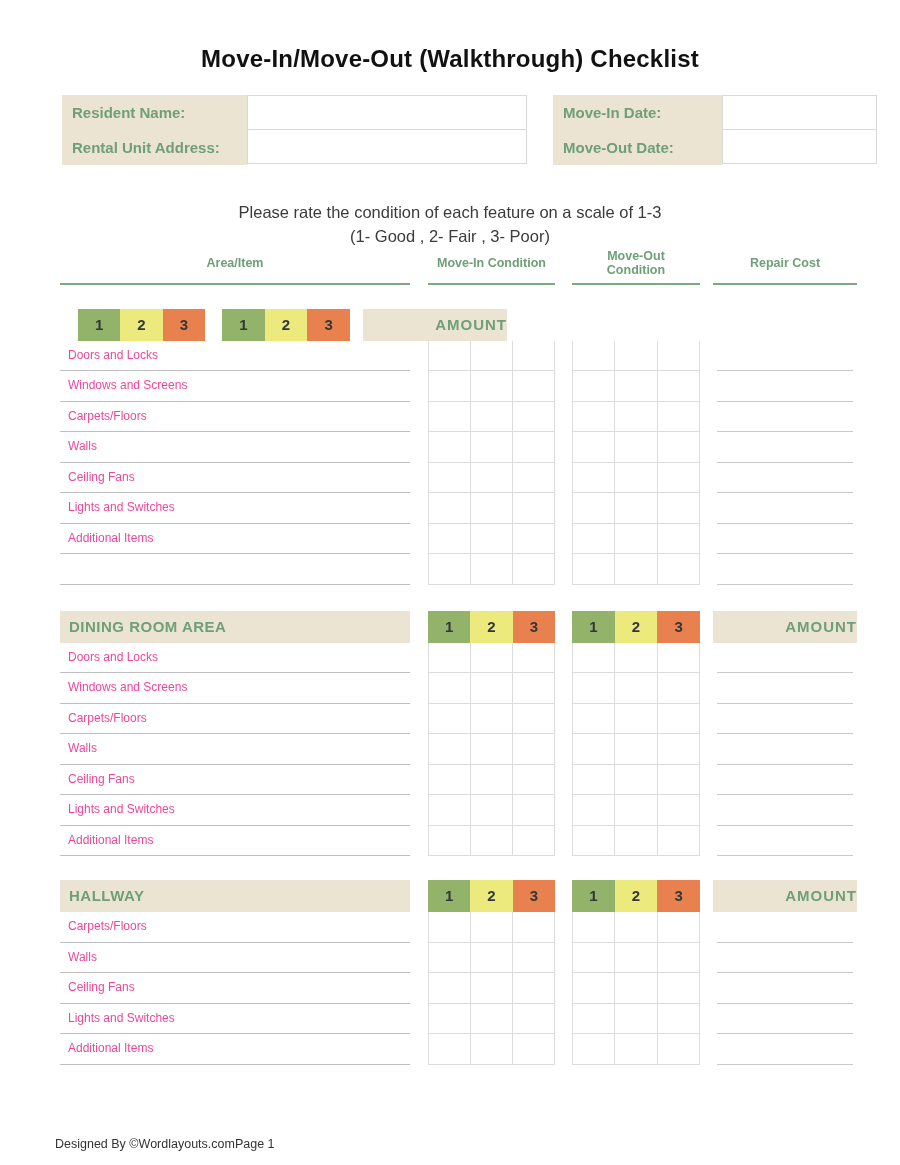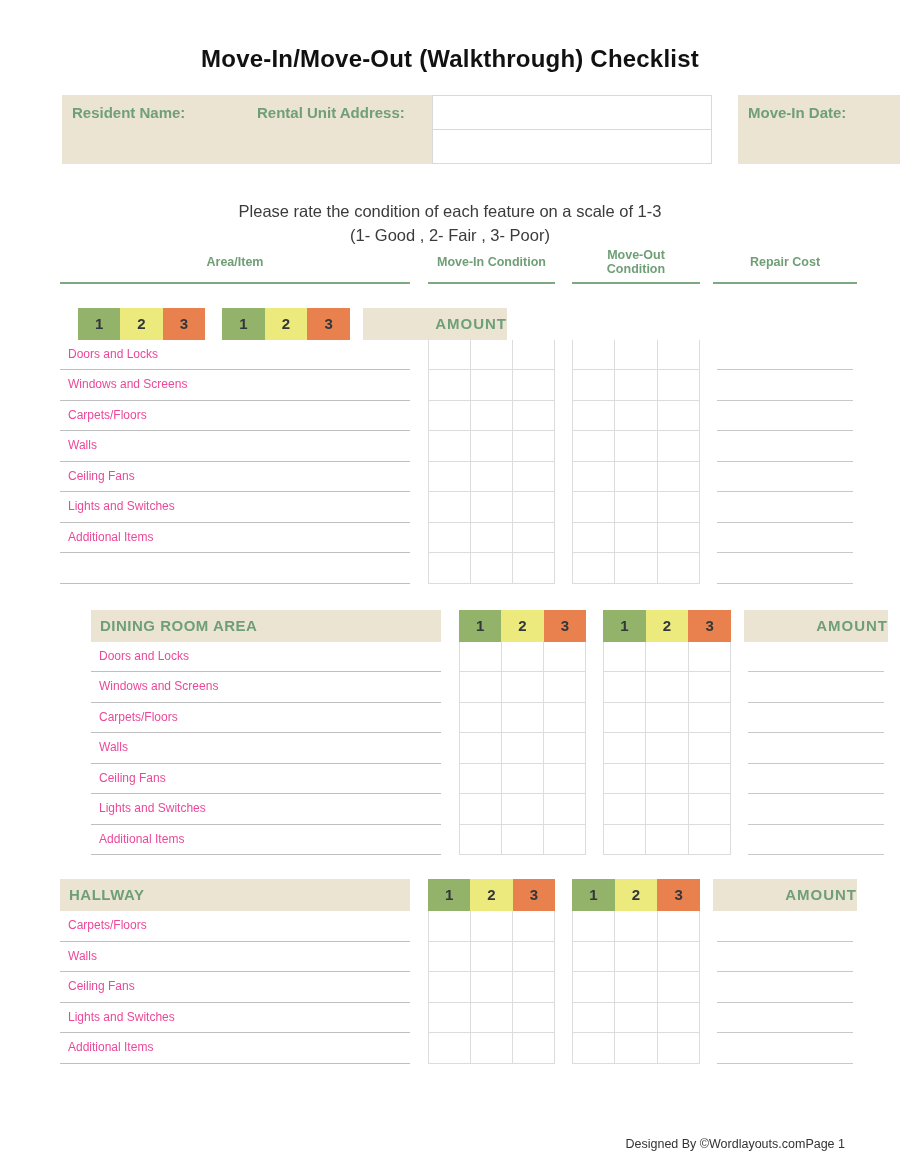--- a/index.html
+++ b/index.html
@@ -19,21 +19,21 @@
     font-family:"Liberation Sans", sans-serif;color:var(--ink);overflow:hidden;
   }
   .title{
     padding-top:45px;text-align:center;font-size:24px;font-weight:bold;color:#111;
     letter-spacing:.2px;
   }
   
   .form-area{display:flex;margin:22px 0 0 62px;}
   .form-block{display:flex;}
   .form-block.right{margin-left:26px;}
-  .label-col{background:var(--beige);display:flex;}
+  .label-col{background:var(--beige);display:flex;flex-direction:column;}
   .label-cell{
     height:35px;line-height:35px;padding-left:10px;font-weight:bold;font-size:15px;
     color:var(--green-text);white-space:nowrap;
   }
   .input-col{display:flex;flex-direction:column;}
   .input-cell{
     height:33px;background:#fff;border:1px solid #d9d9d9;box-sizing:content-box;
     font-size:14px;line-height:33px;padding:0 8px;
   }
   .input-cell + .input-cell{border-top:none;}
@@ -51,21 +51,21 @@
     display:flex;align-items:center;justify-content:center;text-align:center;
     font-size:12.5px;font-weight:bold;color:var(--green-text);
     border-bottom:2px solid var(--underline-green);min-height:36px;padding-bottom:6px;
     box-sizing:border-box;
   }
   .th .wrap{max-width:92px;}
   .nowrap{white-space:nowrap;}
   .noline{border-bottom:none;}
   
   .section{margin-top:24px;}
-  .sec2{margin-top:26px;margin-left:31px;} .sec3{margin-top:24px;}
+  .sec2{margin-top:26px;} .sec3{margin-top:24px;}
   .row{display:flex;}
   .hdr .cell-area{
     background:var(--beige);height:32px;line-height:32px;padding-left:9px;
     font-weight:bold;font-size:15px;color:var(--green-text);letter-spacing:.5px;
     box-sizing:border-box;width:350px;
   }
   .hdr .amount{
     background:var(--beige);height:32px;line-height:32px;text-align:right;
     font-weight:bold;font-size:15px;color:var(--green-text);letter-spacing:1px;width:144px;
   }
@@ -84,21 +84,21 @@
     flex:1;height:30.5px;box-sizing:border-box;background:#fff;
     border-right:1px solid var(--cellline);border-bottom:1px solid var(--cellline);
   }
   .gcells .gcell:first-child{border-left:1px solid var(--cellline);}
   .repair-line{
     width:136px;margin:0 4px;height:30.5px;box-sizing:border-box;
     border-bottom:1px solid #c9c9c9;
   }
   
   .footer{
-    position:absolute;left:0;right:0;bottom:14px;display:flex;justify-content:flex-end;
+    position:absolute;left:0;right:0;bottom:14px;display:flex;justify-content:flex-start;
     padding:0 55px;font-size:12.5px;color:#333;
   }
 </style>
 </head>
 <body>
 
 <div class="title">Move-In/Move-Out (Walkthrough) Checklist</div>
 
 <div class="form-area">
   <div class="form-block left">

